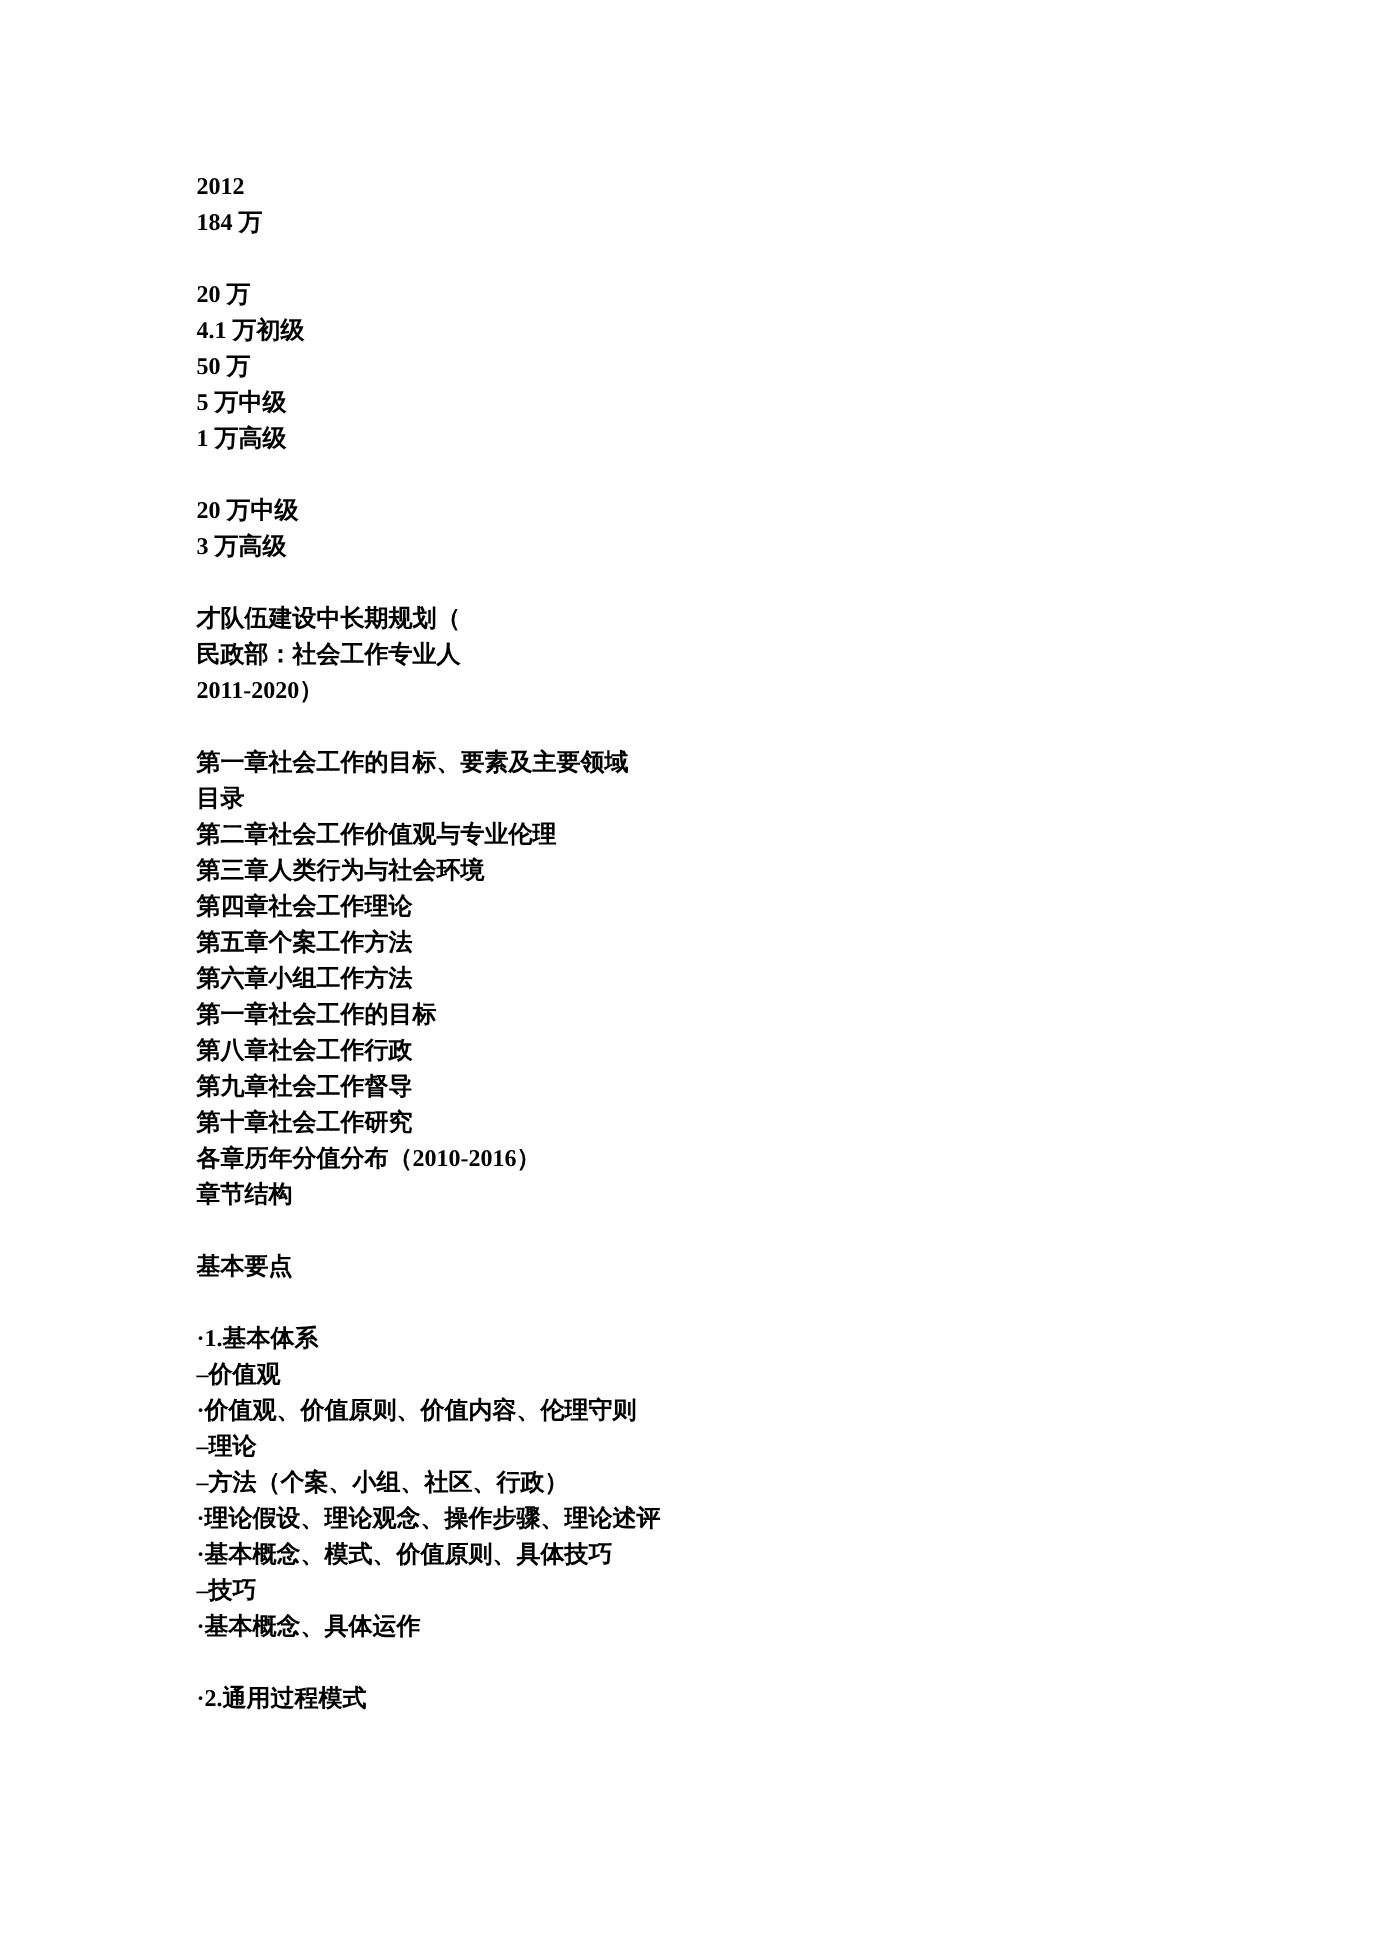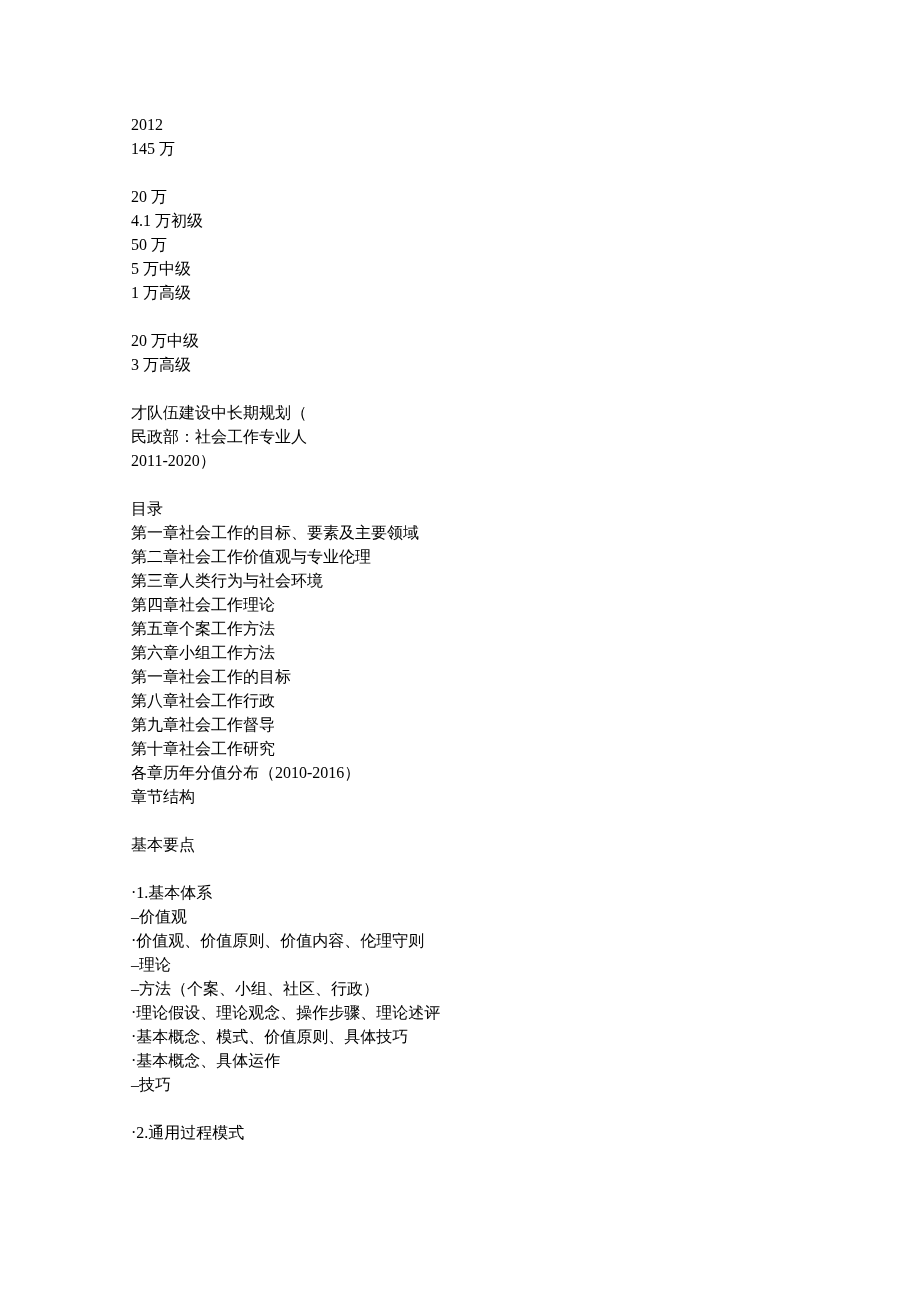--- a/index.html
+++ b/index.html
@@ -11,36 +11,37 @@
     height: 1302px;
   }
   .page {
     padding: 113px 131px 0 131px;
     font-size: 16px;
     line-height: 24px;
     color: #000000;
   }
   .block {
     margin-bottom: 24px;
+    font-weight: bold;
   }
   .block:last-child {
     margin-bottom: 0;
   }
   .line {
     white-space: pre;
   }
 </style>
 </head>
 <body>
 
 <div class="page">
 
   <div class="block">
     <div class="line">2012</div>
-    <div class="line">145 万</div>
+    <div class="line">184 万</div>
   </div>
 
   <div class="block">
     <div class="line">20 万</div>
     <div class="line">4.1 万初级</div>
     <div class="line">50 万</div>
     <div class="line">5 万中级</div>
     <div class="line">1 万高级</div>
   </div>
 
@@ -49,22 +50,22 @@
     <div class="line">3 万高级</div>
   </div>
 
   <div class="block">
     <div class="line">才队伍建设中长期规划（</div>
     <div class="line">民政部：社会工作专业人</div>
     <div class="line">2011-2020）</div>
   </div>
 
   <div class="block">
+    <div class="line">第一章社会工作的目标、要素及主要领域</div>
     <div class="line">目录</div>
-    <div class="line">第一章社会工作的目标、要素及主要领域</div>
     <div class="line">第二章社会工作价值观与专业伦理</div>
     <div class="line">第三章人类行为与社会环境</div>
     <div class="line">第四章社会工作理论</div>
     <div class="line">第五章个案工作方法</div>
     <div class="line">第六章小组工作方法</div>
     <div class="line">第一章社会工作的目标</div>
     <div class="line">第八章社会工作行政</div>
     <div class="line">第九章社会工作督导</div>
     <div class="line">第十章社会工作研究</div>
     <div class="line">各章历年分值分布（2010-2016）</div>
@@ -76,21 +77,21 @@
   </div>
 
   <div class="block">
     <div class="line">·1.基本体系</div>
     <div class="line">–价值观</div>
     <div class="line">·价值观、价值原则、价值内容、伦理守则</div>
     <div class="line">–理论</div>
     <div class="line">–方法（个案、小组、社区、行政）</div>
     <div class="line">·理论假设、理论观念、操作步骤、理论述评</div>
     <div class="line">·基本概念、模式、价值原则、具体技巧</div>
+    <div class="line">–技巧</div>
     <div class="line">·基本概念、具体运作</div>
-    <div class="line">–技巧</div>
   </div>
 
   <div class="block">
     <div class="line">·2.通用过程模式</div>
   </div>
 
 </div>
 
 </body></html>

